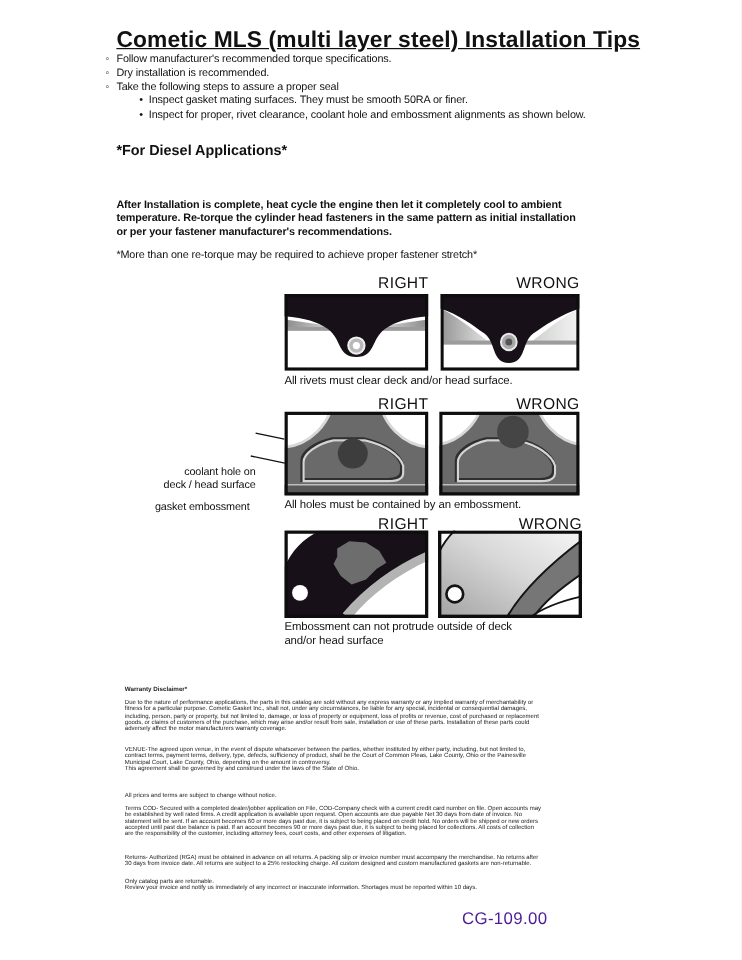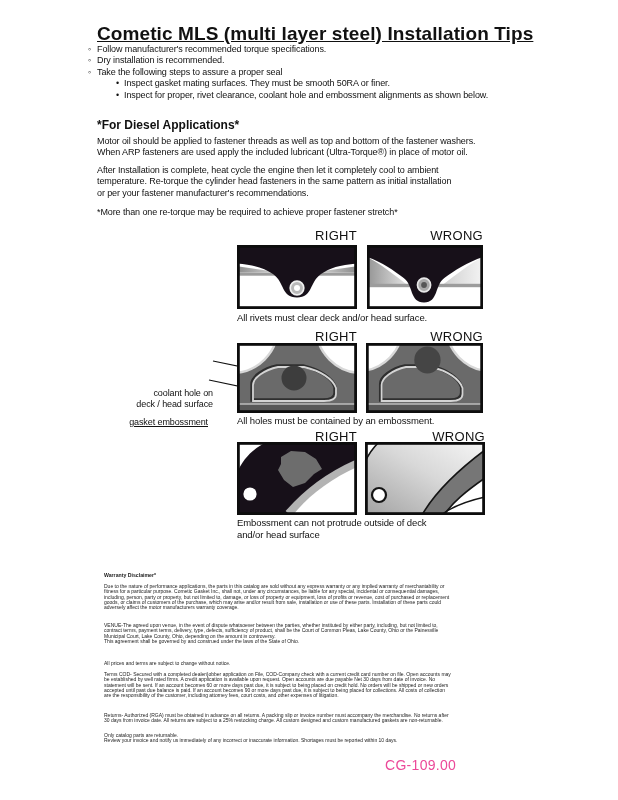--- a/index.html
+++ b/index.html
@@ -14,42 +14,40 @@
   .bullet-row{position:relative;padding-left:8px;}
   .bullet-row::before{content:"\25E6";position:absolute;left:-1px;top:0;font-size:9px;}
   .sub-row{position:relative;margin-left:28px;padding-left:7px;}
   .sub-row::before{content:"\2022";position:absolute;left:-1px;top:0;font-size:9px;}
   .dlabel{font-size:13px;letter-spacing:.3px;text-align:right;}
   .caption{font-size:9.5px;letter-spacing:-.1px;}
   .callout{font-size:9px;line-height:10.5px;text-align:right;letter-spacing:-.1px;margin-top:42px;}
   .warranty{font-size:5px;line-height:5.2px;letter-spacing:0;color:#222;width:460px;}
   .warranty .wh{font-weight:bold;margin-bottom:6px;font-size:5.2px;}
   .warranty p{margin:0;}
-  .footer{font-size:14px;letter-spacing:.3px;color:#ec4899;}
+  .footer{font-size:14px;letter-spacing:.3px;color:#4c1d95;}
   svg{display:block;}
 </style>
 </head>
 <body>
 
 <div id="page">
 
   <div class="abs title" style="left:97px;top:23px;">Cometic MLS (multi layer steel) Installation Tips</div>
 
   <div class="abs bullets" style="left:89px;top:44px;width:480px;">
     <div class="bullet-row">Follow manufacturer's recommended torque specifications.</div>
     <div class="bullet-row">Dry installation is recommended.</div>
     <div class="bullet-row">Take the following steps to assure a proper seal</div>
     <div class="sub-row">Inspect gasket mating surfaces.  They must be smooth 50RA or finer.</div>
     <div class="sub-row">Inspect for proper, rivet clearance, coolant hole and embossment alignments as shown below.</div>
   </div>
 
   <div class="abs h2" style="left:97px;top:118px;">*For Diesel Applications*</div>
-  <div class="abs body ml" style="left:97px;top:136px;width:470px;">Motor oil should be applied to fastener threads as well as top and bottom of the fastener washers.
-When ARP fasteners are used apply the included lubricant (Ultra-Torque®) in place of motor oil.</div>
-  <div class="abs body ml" style="left:97px;top:165px;width:470px;">After Installation is complete, heat cycle the engine then let it completely cool to ambient
+  <div class="abs body ml" style="left:97px;top:165px;width:470px;font-weight:bold;">After Installation is complete, heat cycle the engine then let it completely cool to ambient
 temperature. Re-torque the cylinder head fasteners in the same pattern as initial installation
 or per your fastener manufacturer's recommendations.</div>
   <div class="abs body" style="left:97px;top:207px;width:470px;">*More than one re-torque may be required to achieve proper fastener stretch*</div>
 
   <div class="abs dlabel" style="left:237px;top:228px;width:120px;">RIGHT</div>
   <div class="abs dlabel" style="left:367px;top:228px;width:116px;">WRONG</div>
 
   <div class="abs" style="left:237px;top:245px;">
     <svg viewBox="0 0 120 64" width="120" height="64">
       <defs>
@@ -96,21 +94,21 @@
     </svg>
   </div>
 
   <div class="abs caption" style="left:237px;top:312px;">All rivets must clear deck and/or head surface.</div>
 
   <div class="abs dlabel" style="left:237px;top:329px;width:120px;">RIGHT</div>
   <div class="abs dlabel" style="left:366px;top:329px;width:117px;">WRONG</div>
 
   <div class="abs callout ml" style="left:108px;top:346px;width:105px;">coolant hole on
 deck / head surface</div>
-  <div class="abs callout" style="left:108px;top:375px;width:100px;text-decoration:underline;">gasket embossment</div>
+  <div class="abs callout" style="left:108px;top:375px;width:100px;">gasket embossment</div>
 
   <div class="abs" style="left:206px;top:355px;">
     <svg viewBox="0 0 94 44" width="94" height="44">
       <line x1="7" y1="6" x2="84" y2="22" stroke="#111" stroke-width="1.1"></line>
       <circle cx="84" cy="22" r="1.3" fill="#111"></circle>
       <line x1="3" y1="25" x2="60" y2="37" stroke="#111" stroke-width="1.1"></line>
     </svg>
   </div>
 
   <div class="abs" style="left:237px;top:343px;">

